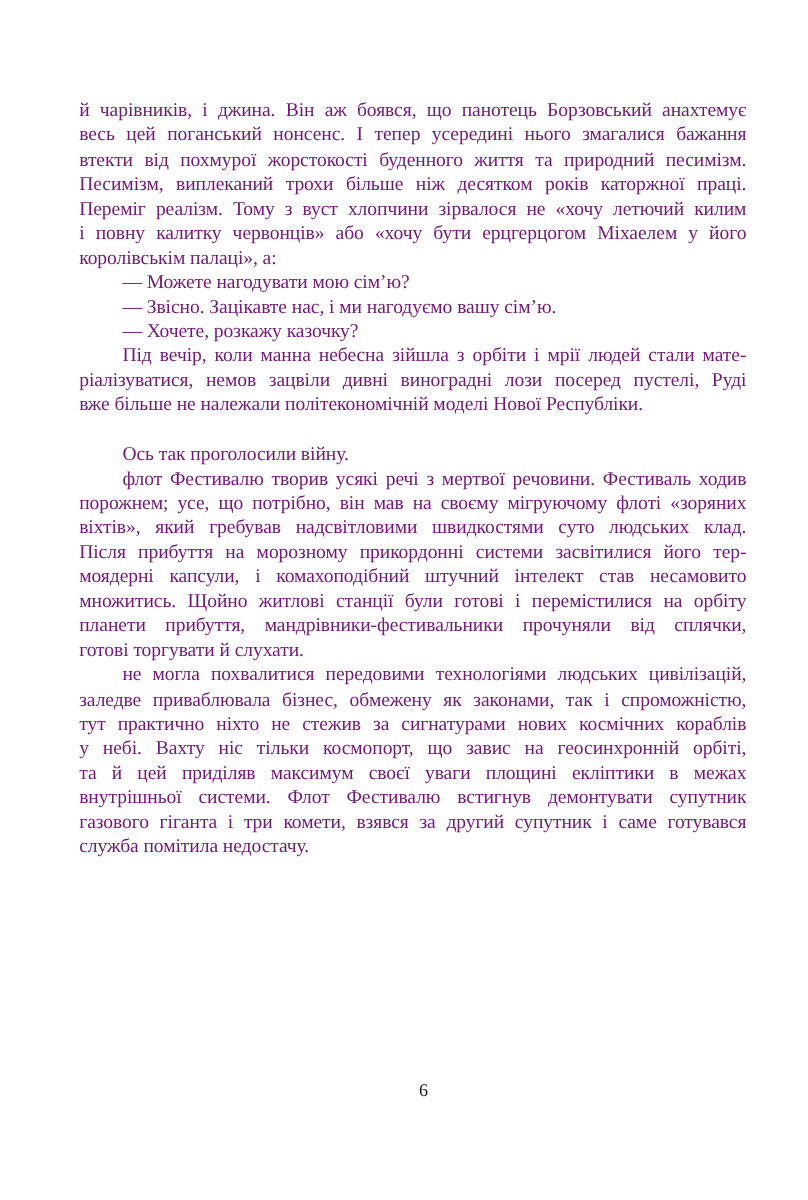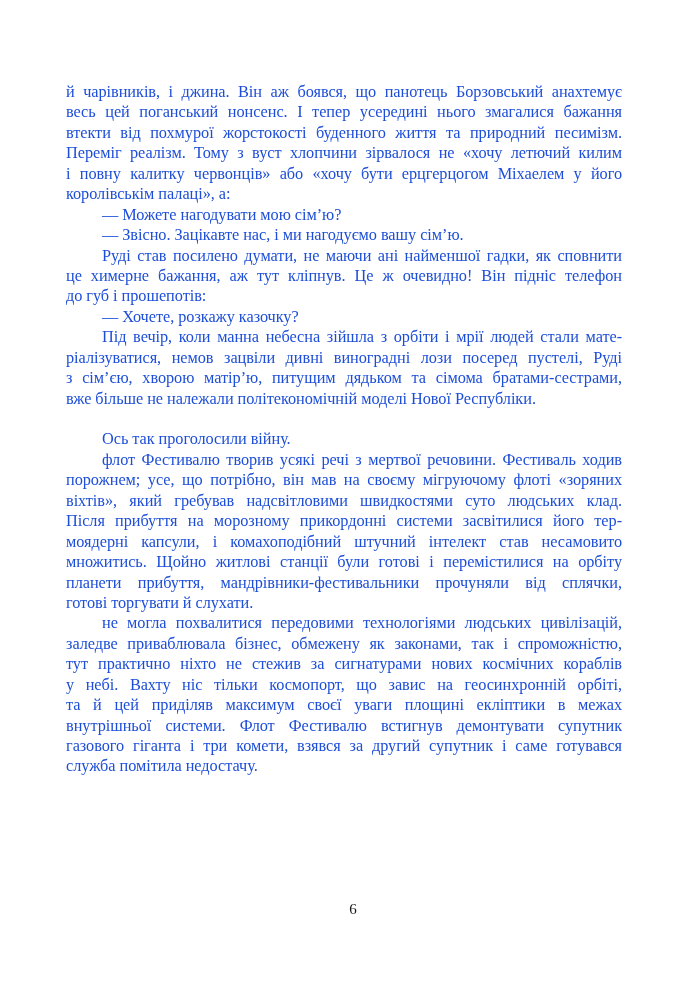--- a/index.html
+++ b/index.html
@@ -19,21 +19,21 @@
     height: 1000px;
     background: #ffffff;
   }
   .text-block {
     position: absolute;
     left: 66px;
     top: 82px;
     width: 556px;
     font-size: 16.3px;
     line-height: 20.45px;
-    color: #1d4ed8;
+    color: #701a75;
     letter-spacing: -0.05px;
   }
   .para {
     margin: 0;
     padding: 0;
   }
   
   .para.sec-break {
     margin-top: 20.45px;
   }
@@ -62,42 +62,37 @@
 </style>
 </head>
 <body>
 
 <div class="page">
   <div class="text-block">
       <div class="para">
         <div class="ln">й чарівників, і джина. Він аж боявся, що панотець Борзовський анахтемує</div>
         <div class="ln">весь цей поганський нонсенс. І тепер усередині нього змагалися бажання</div>
         <div class="ln">втекти від похмурої жорстокості буденного життя та природний песимізм.</div>
+        <div class="ln">Песимізм, виплеканий трохи більше ніж десятком років каторжної праці.</div>
         <div class="ln">Переміг реалізм. Тому з вуст хлопчини зірвалося не «хочу летючий килим</div>
         <div class="ln">і повну калитку червонців» або «хочу бути ерцгерцогом Міхаелем у його</div>
         <div class="ln last">королівськім палаці», а:</div>
       </div>
       <div class="para indent">
         <div class="ln last">— Можете нагодувати мою сім’ю?</div>
       </div>
       <div class="para indent">
         <div class="ln last">— Звісно. Зацікавте нас, і ми нагодуємо вашу сім’ю.</div>
       </div>
       <div class="para indent">
-        <div class="ln">Руді став посилено думати, не маючи ані найменшої гадки, як сповнити</div>
-        <div class="ln">це химерне бажання, аж тут кліпнув. Це ж очевидно! Він підніс телефон</div>
-        <div class="ln last">до губ і прошепотів:</div>
-      </div>
-      <div class="para indent">
         <div class="ln last">— Хочете, розкажу казочку?</div>
       </div>
       <div class="para indent">
         <div class="ln">Під вечір, коли манна небесна зійшла з орбіти і мрії людей стали мате-</div>
         <div class="ln">ріалізуватися, немов зацвіли дивні виноградні лози посеред пустелі, Руді</div>
-        <div class="ln">з сім’єю, хворою матір’ю, питущим дядьком та сімома братами-сестрами,</div>
         <div class="ln last">вже більше не належали політекономічній моделі Нової Республіки.</div>
       </div>
       <div class="para indent sec-break">
         <div class="ln last">Ось так проголосили війну.</div>
       </div>
       <div class="para indent">
         <div class="ln">флот Фестивалю творив усякі речі з мертвої речовини. Фестиваль ходив</div>
         <div class="ln">порожнем; усе, що потрібно, він мав на своєму мігруючому флоті «зоряних</div>
         <div class="ln">віхтів», який гребував надсвітловими швидкостями суто людських клад.</div>
         <div class="ln">Після прибуття на морозному прикордонні системи засвітилися його тер-</div>

